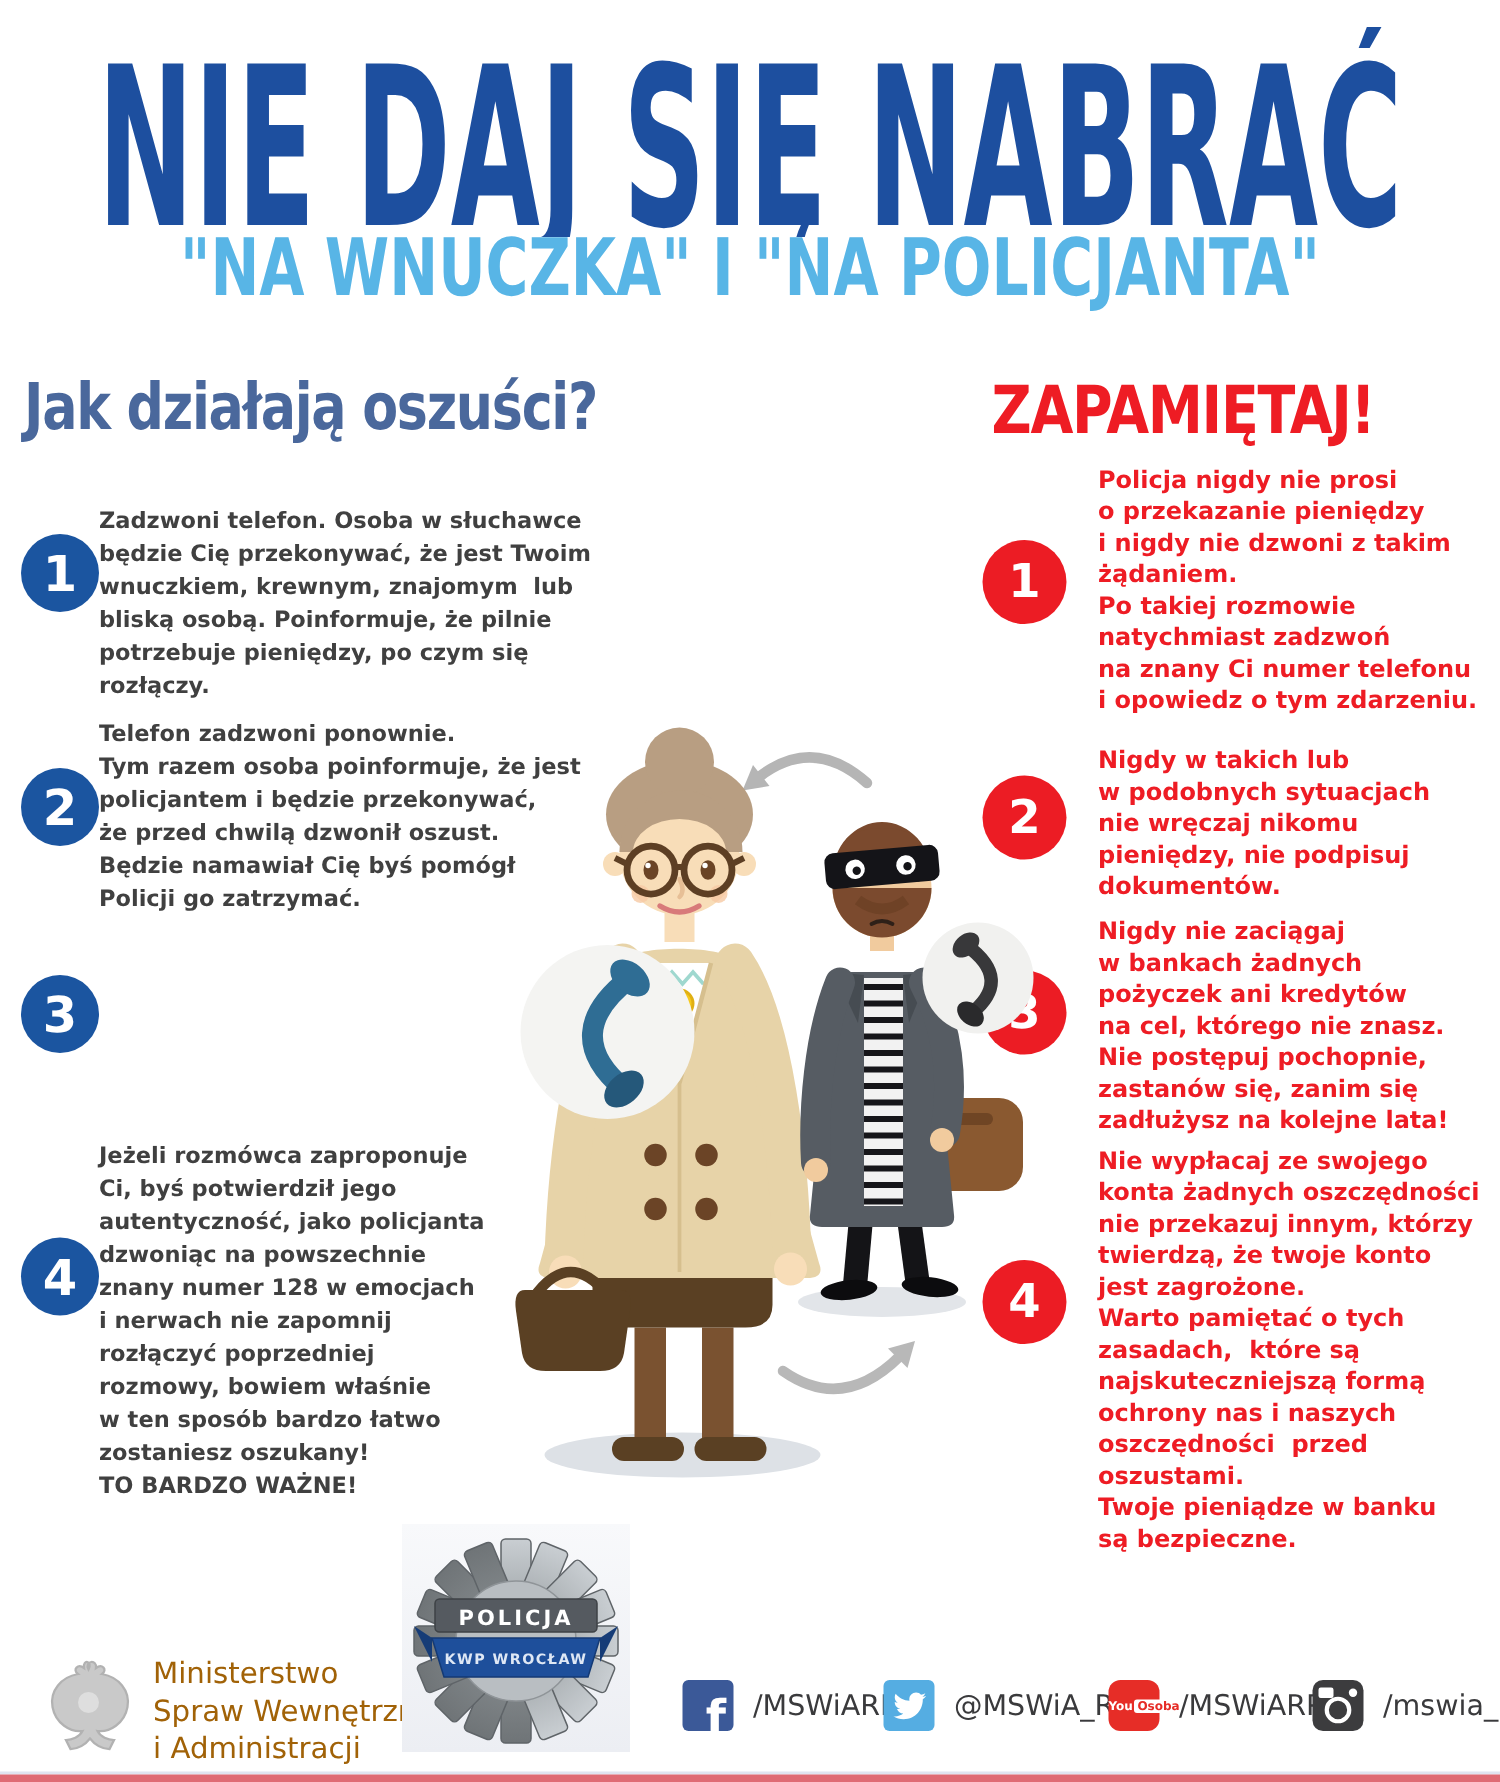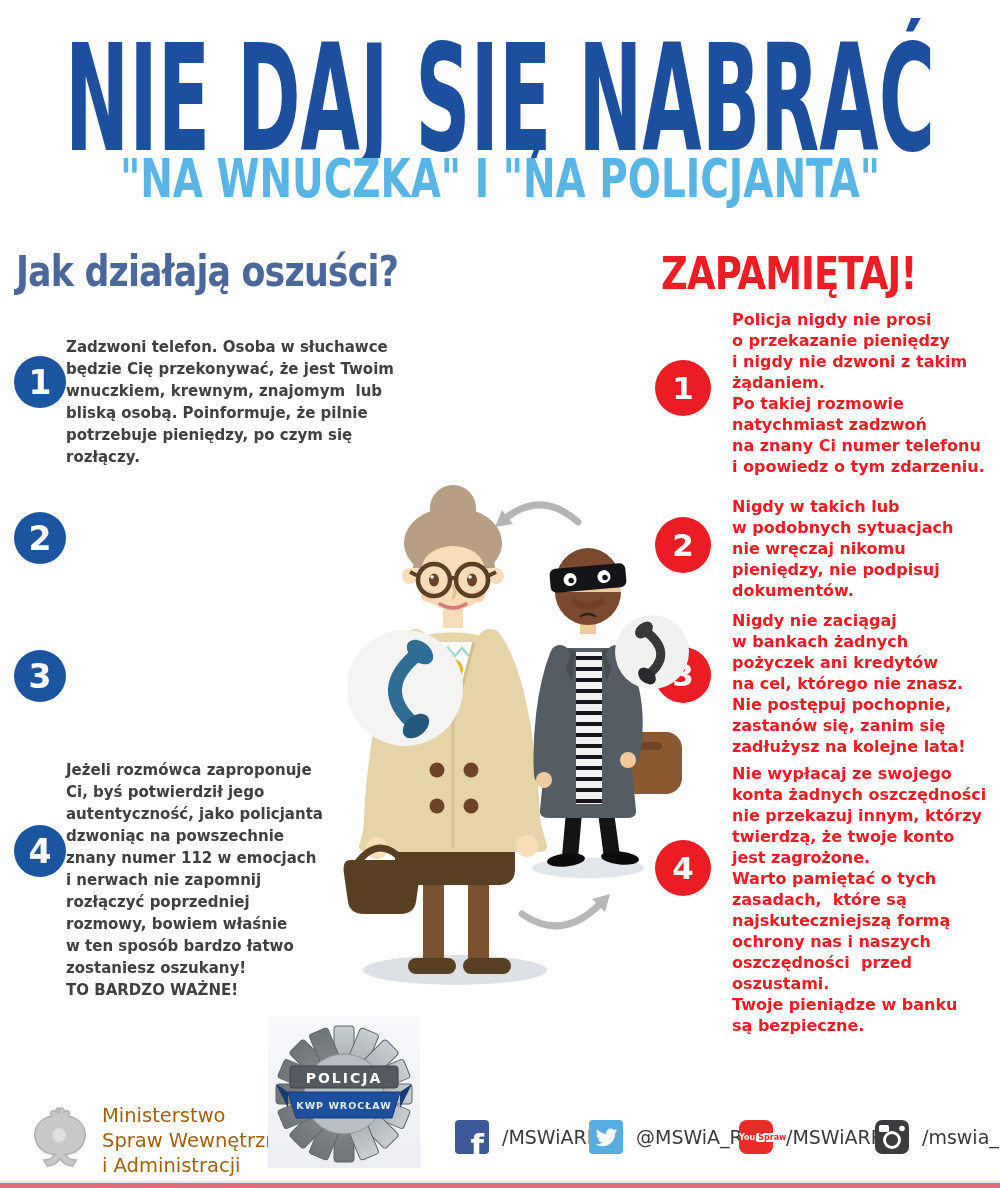--- a/index.html
+++ b/index.html
@@ -61,33 +61,39 @@
   <div class="abs item-text left" style="left:66px;top:336px;">Zadzwoni telefon. Osoba w słuchawce
 będzie Cię przekonywać, że jest Twoim
 wnuczkiem, krewnym, znajomym  lub
 bliską osobą. Poinformuje, że pilnie
 potrzebuje pieniędzy, po czym się
 rozłączy.</div>
 
   <div class="abs num-circle num-blue" style="left:14px;top:512px;">
     <span>2</span>
   </div>
+  <div class="abs item-text left" style="left:66px;top:478px;">Telefon zadzwoni ponownie.
+Tym razem osoba poinformuje, że jest
+policjantem i będzie przekonywać,
+że przed chwilą dzwonił oszust.
+Będzie namawiał Cię byś pomógł
+Policji go zatrzymać.</div>
 
   <div class="abs num-circle num-blue" style="left:14px;top:650px;">
     <span>3</span>
   </div>
 
   <div class="abs num-circle num-blue" style="left:14px;top:825px;">
     <span>4</span>
   </div>
   <div class="abs item-text left" style="left:66px;top:759px;">Jeżeli rozmówca zaproponuje
 Ci, byś potwierdził jego
 autentyczność, jako policjanta
 dzwoniąc na powszechnie
-znany numer 112 w emocjach
+znany numer 128 w emocjach
 i nerwach nie zapomnij
 rozłączyć poprzedniej
 rozmowy, bowiem właśnie
 w ten sposób bardzo łatwo
 zostaniesz oszukany!
 TO BARDZO WAŻNE!</div>
 
   <div class="abs remember-heading">ZAPAMIĘTAJ!</div>
 
   <div class="abs num-circle num-red" style="left:655px;top:360px;">
@@ -289,21 +295,21 @@
 
     <div class="si si-tw" style="left:589px;">
       <svg width="34" height="34" viewBox="0 0 34 34">
         <path fill="#ffffff" d="M28.5,10.5c-.8.4-1.7.6-2.6.8.9-.6,1.6-1.5,2-2.5-.9.5-1.9.9-2.9,1.1-.8-.9-2-1.5-3.3-1.5-2.5,0-4.5,2-4.5,4.5,0,.4,0,.7.1,1-3.7-.2-7-2-9.2-4.7-.4.7-.6,1.5-.6,2.3,0,1.6.8,2.9,2,3.7-.7,0-1.4-.2-2-.5v.1c0,2.2,1.6,4,3.6,4.4-.4.1-.8.2-1.2.2-.3,0-.6,0-.9-.1.6,1.8,2.2,3.1,4.2,3.1-1.5,1.2-3.5,1.9-5.6,1.9-.4,0-.7,0-1.1-.1,2,1.3,4.4,2,6.9,2,8.3,0,12.8-6.9,12.8-12.8v-.6c.9-.6,1.6-1.4,2.3-2.3Z"></path>
       </svg>
     </div>
     <span class="abs handle" style="left:636px;top:6px;">@MSWiA_RP</span>
 
     <div class="si si-yt" style="left:739px;">
       <span class="yt-you">You</span>
-      <span class="yt-tube">Spraw</span>
+      <span class="yt-tube">Osoba</span>
     </div>
     <span class="abs handle" style="left:786px;top:6px;">/MSWiARP</span>
 
     <div class="si si-ig" style="left:875px;">
       <svg width="34" height="34" viewBox="0 0 34 34">
         <rect x="4" y="5" width="10" height="7" rx="1.5" fill="#ffffff"></rect>
         <circle cx="27" cy="8.5" r="2.8" fill="#ffffff"></circle>
         <circle cx="17" cy="20" r="7.5" fill="none" stroke="#ffffff" stroke-width="2.8"></circle>
       </svg>
     </div>

